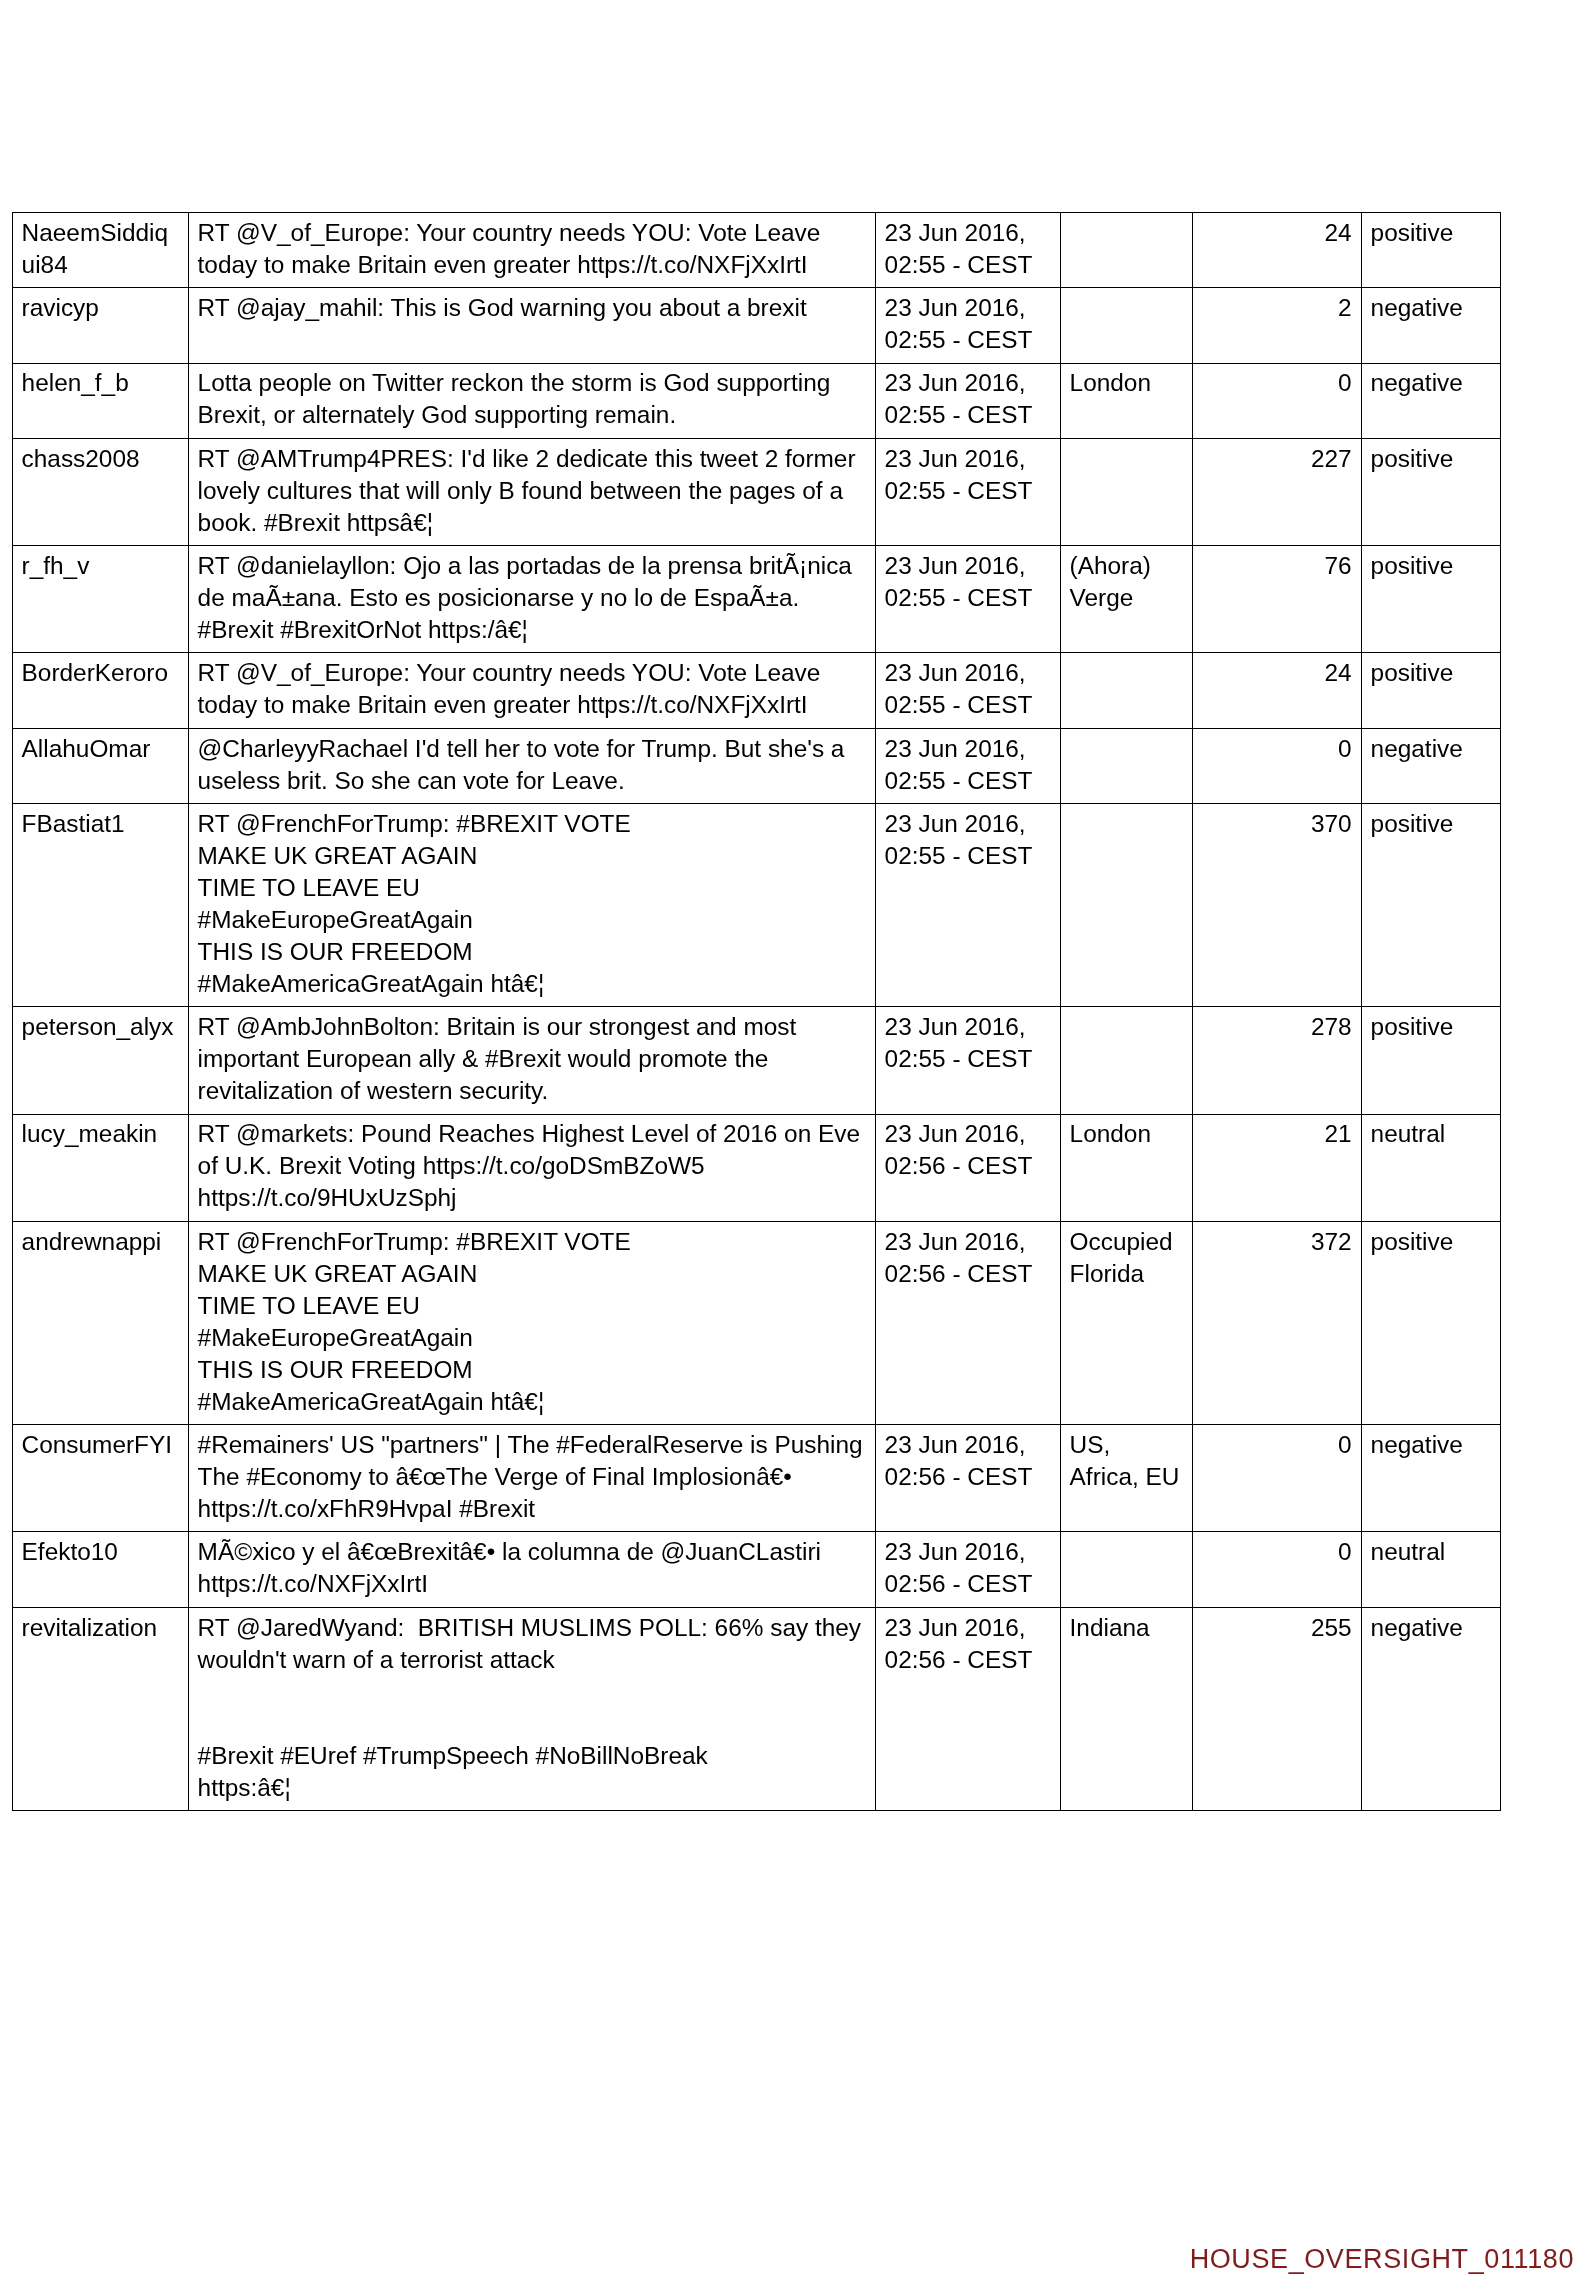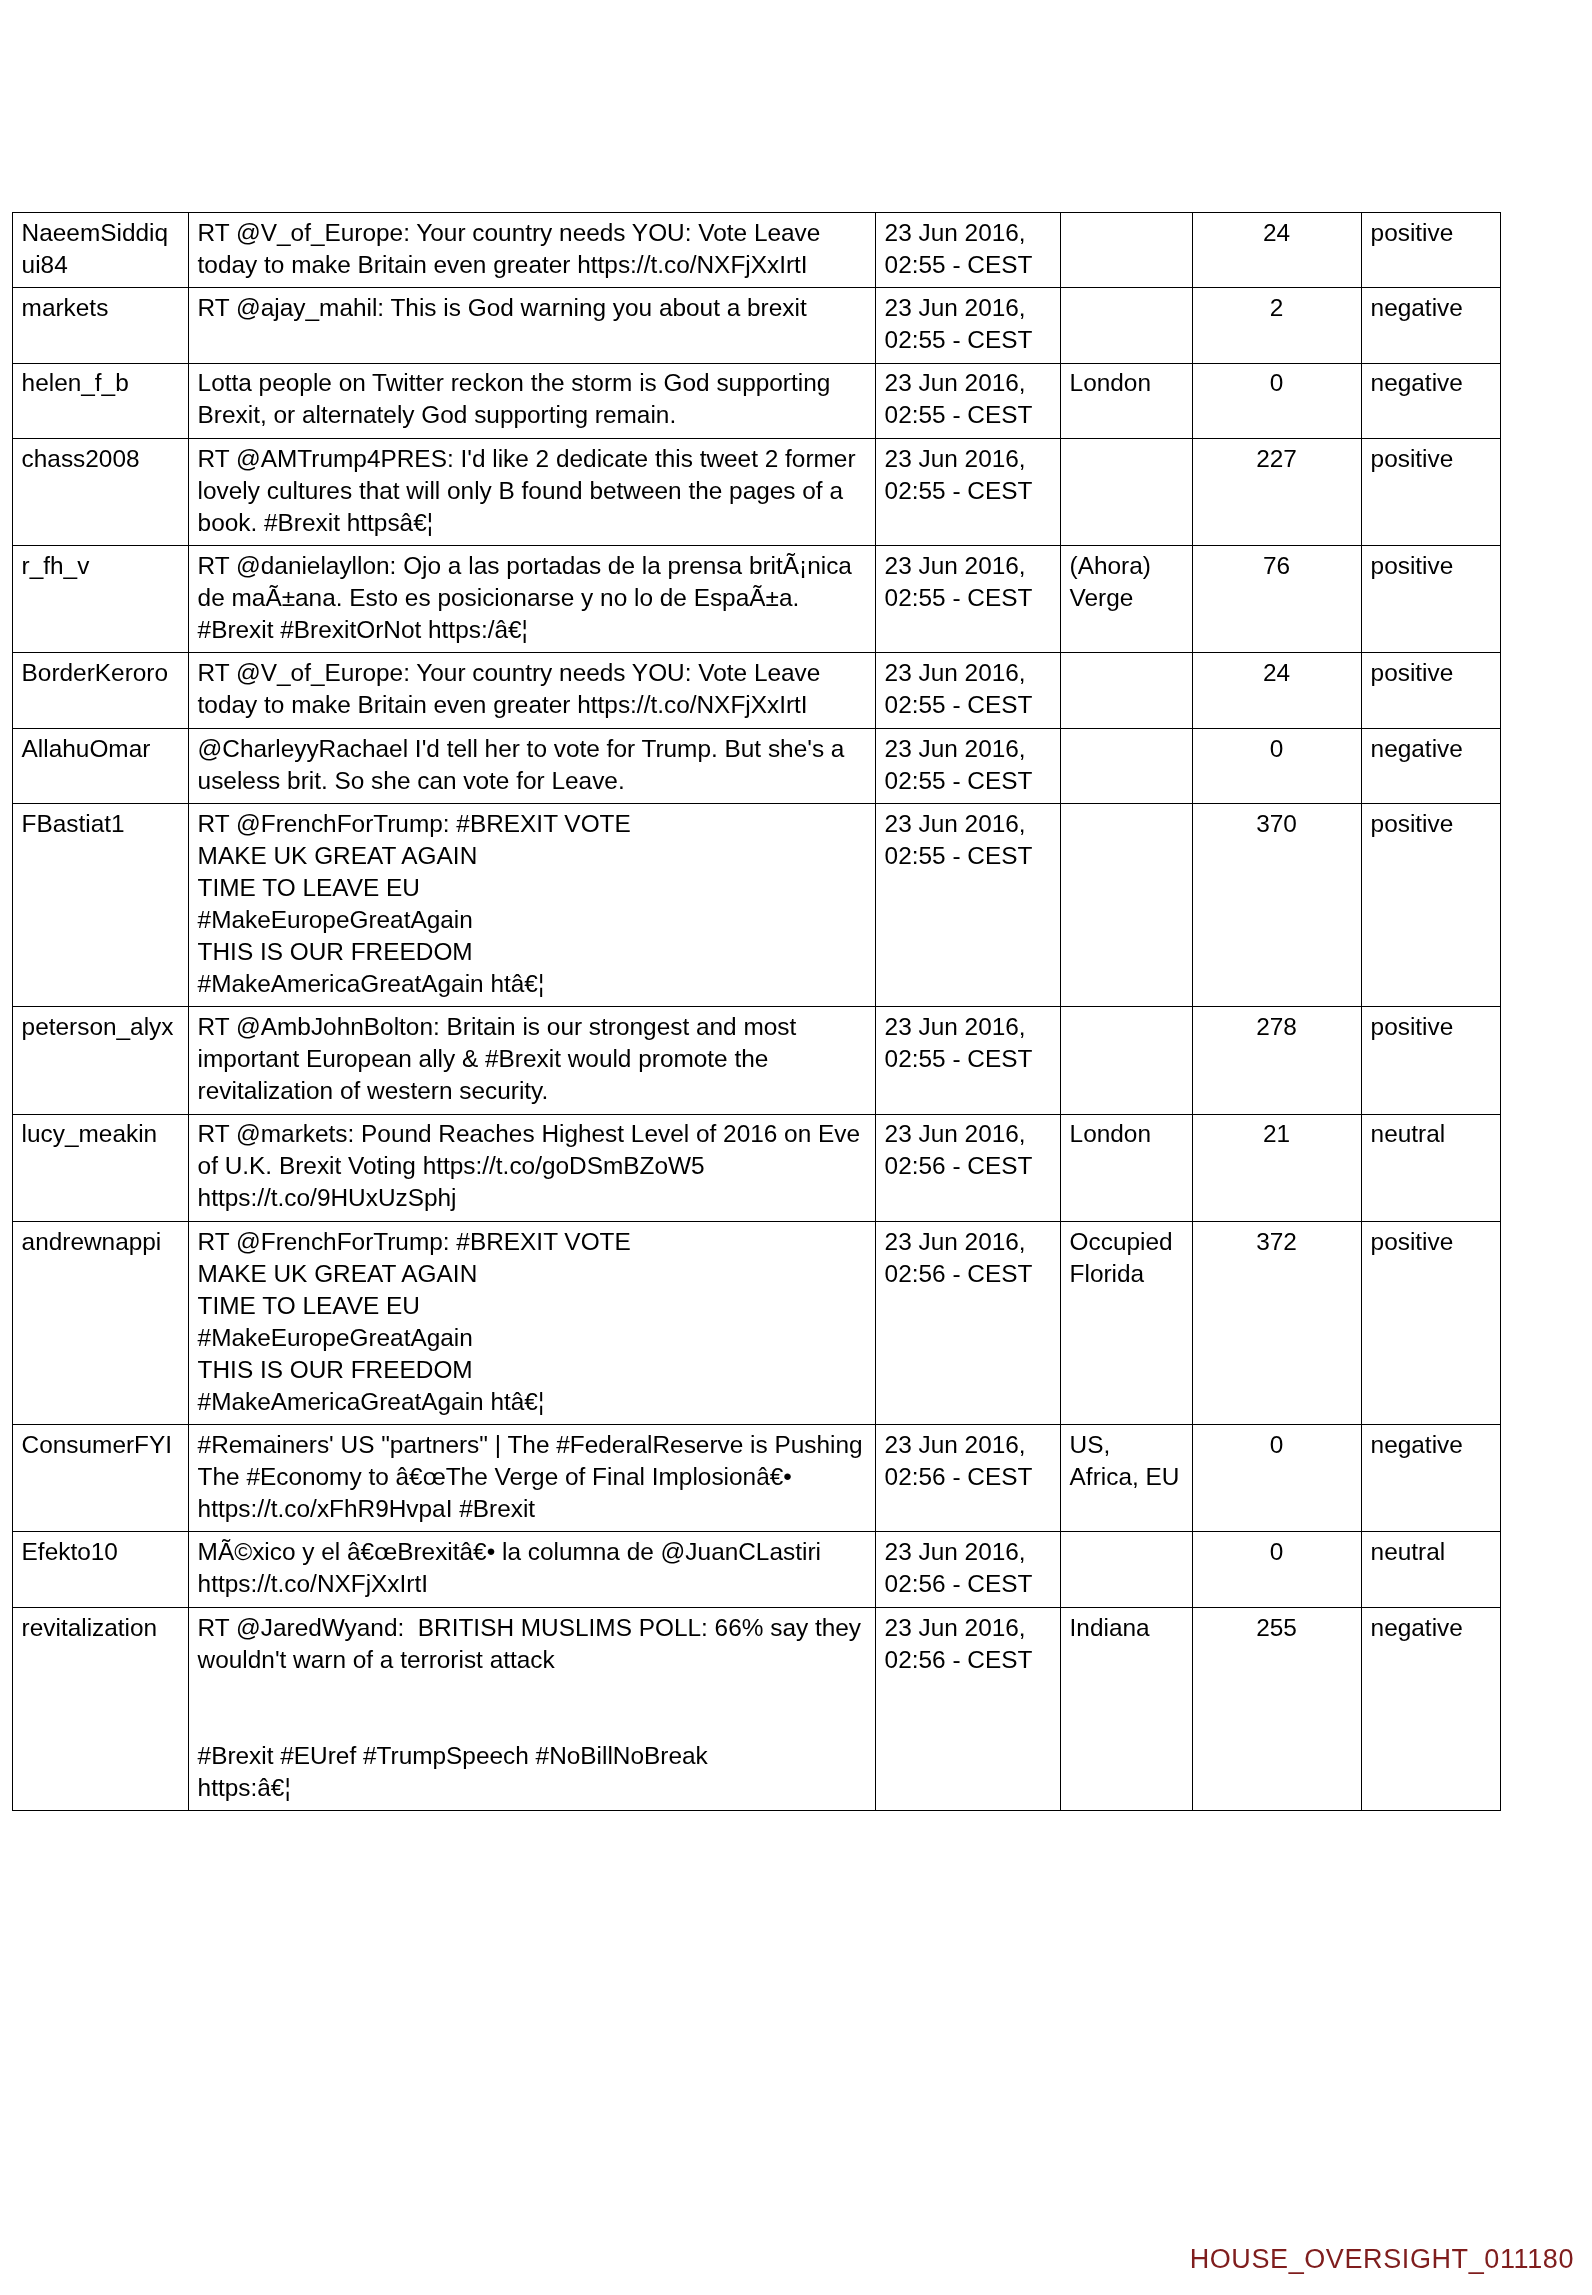--- a/index.html
+++ b/index.html
@@ -29,21 +29,21 @@
     vertical-align: top;
     padding: 3.9px 9px 6.4px 9px;
     font-size: 24.4px;
     line-height: 32px;
     color: #000000;
   }
   td.c-user  { overflow-wrap: anywhere; }
   td.c-tweet { white-space: pre-wrap; overflow-wrap: break-word; }
   td.c-date  { white-space: pre-wrap; margin-left: 40px; }
   td.c-loc   { overflow-wrap: anywhere; }
-  td.c-count { text-align: center; }
+  td.c-count { text-align: right; }
   td.c-sent  { }
   .footer {
     position: absolute;
     top: 2243px;
     right: 18px;
     font-size: 27px;
     line-height: 32px;
     color: #7f1d1d;
     letter-spacing: 0.6px;
   }
@@ -66,21 +66,21 @@
         <tr>
           <td class="c-user">NaeemSiddiqui84</td>
           <td class="c-tweet">RT @V_of_Europe: Your country needs YOU: Vote Leave today to make Britain even greater https://t.co/NXFjXxIrtI</td>
           <td class="c-date">23 Jun 2016,
 02:55 - CEST</td>
           <td class="c-loc"></td>
           <td class="c-count">24</td>
           <td class="c-sent">positive</td>
         </tr>
         <tr>
-          <td class="c-user">markets</td>
+          <td class="c-user">ravicyp</td>
           <td class="c-tweet">RT @ajay_mahil: This is God warning you about a brexit</td>
           <td class="c-date">23 Jun 2016,
 02:55 - CEST</td>
           <td class="c-loc"></td>
           <td class="c-count">2</td>
           <td class="c-sent">negative</td>
         </tr>
         <tr>
           <td class="c-user">helen_f_b</td>
           <td class="c-tweet">Lotta people on Twitter reckon the storm is God supporting Brexit, or alternately God supporting remain.</td>

